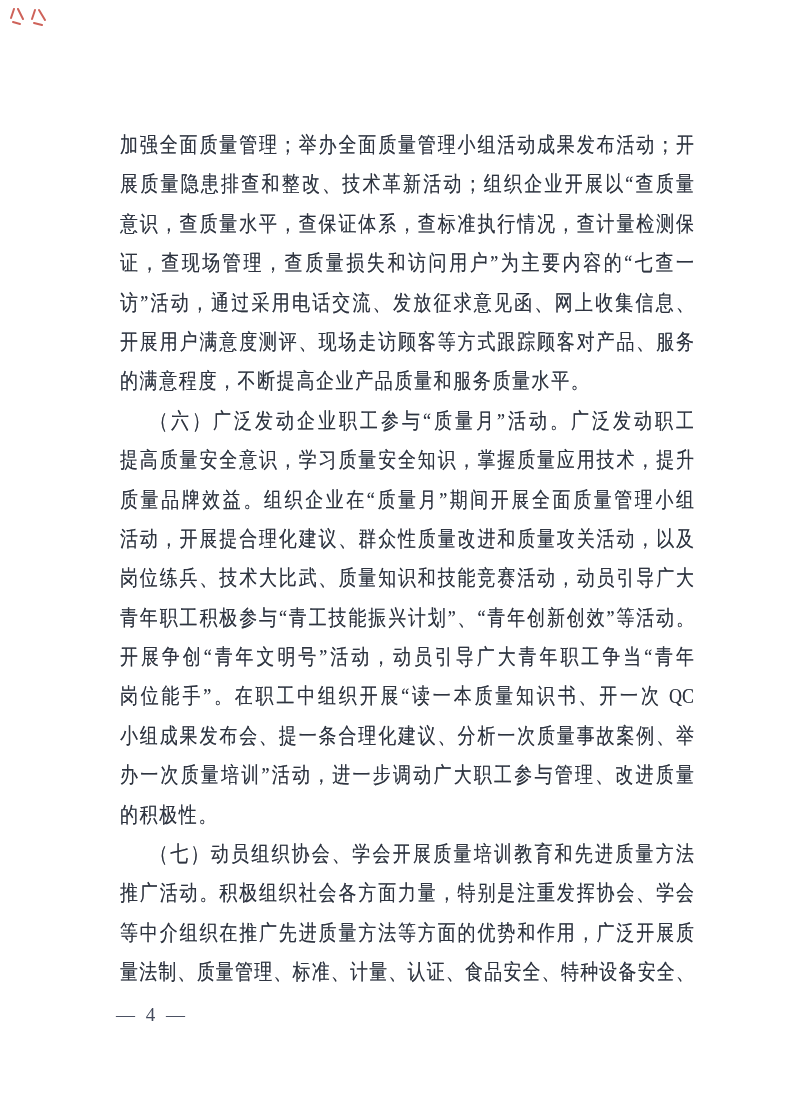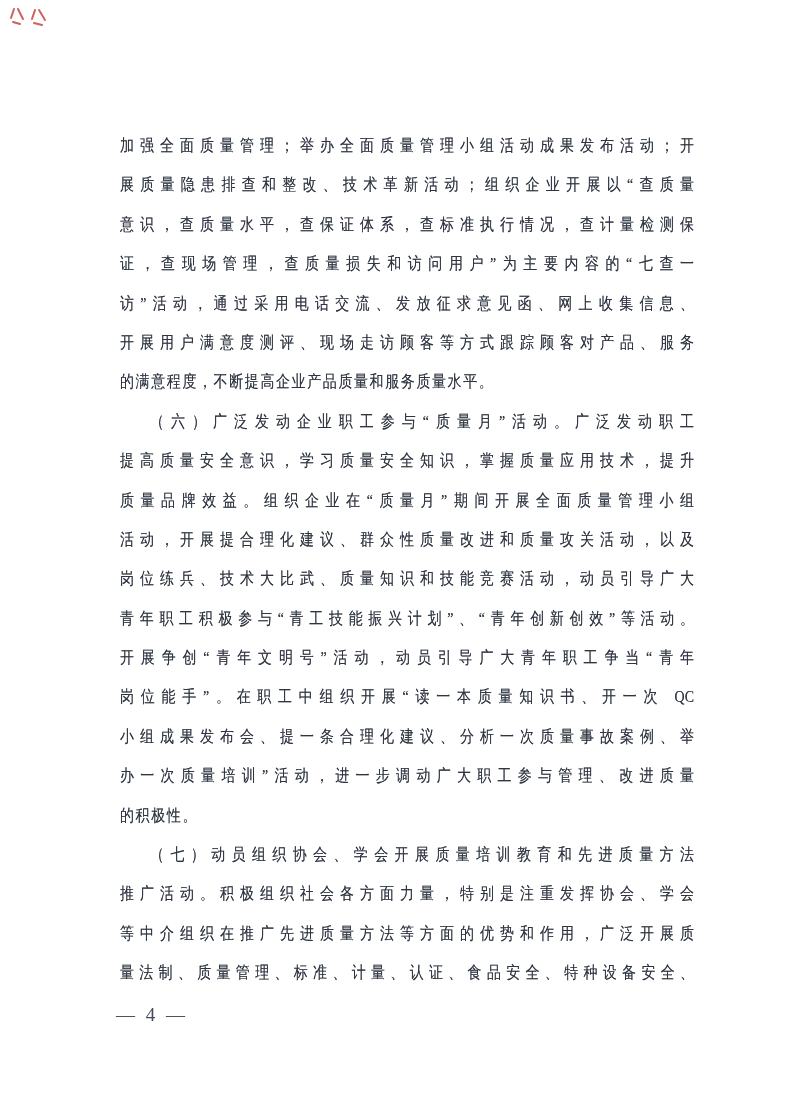--- a/index.html
+++ b/index.html
@@ -16,21 +16,21 @@
     left: 8px;
     top: 4px;
     opacity: 0.8;
   }
   .text-block {
     position: absolute;
     left: 120px;
     top: 126px;
     width: 574px;
     color: #2e3440;
-    font-size: 14px;
+    font-size: 18px;
     text-shadow: 0 0 0.5px rgba(46,52,64,0.55);
   }
   .line {
     height: 39.4px;
     line-height: 39.4px;
     text-align: justify;
     text-align-last: justify;
     transform: scaleY(1.2);
     transform-origin: 50% 50%;
     overflow: visible;

